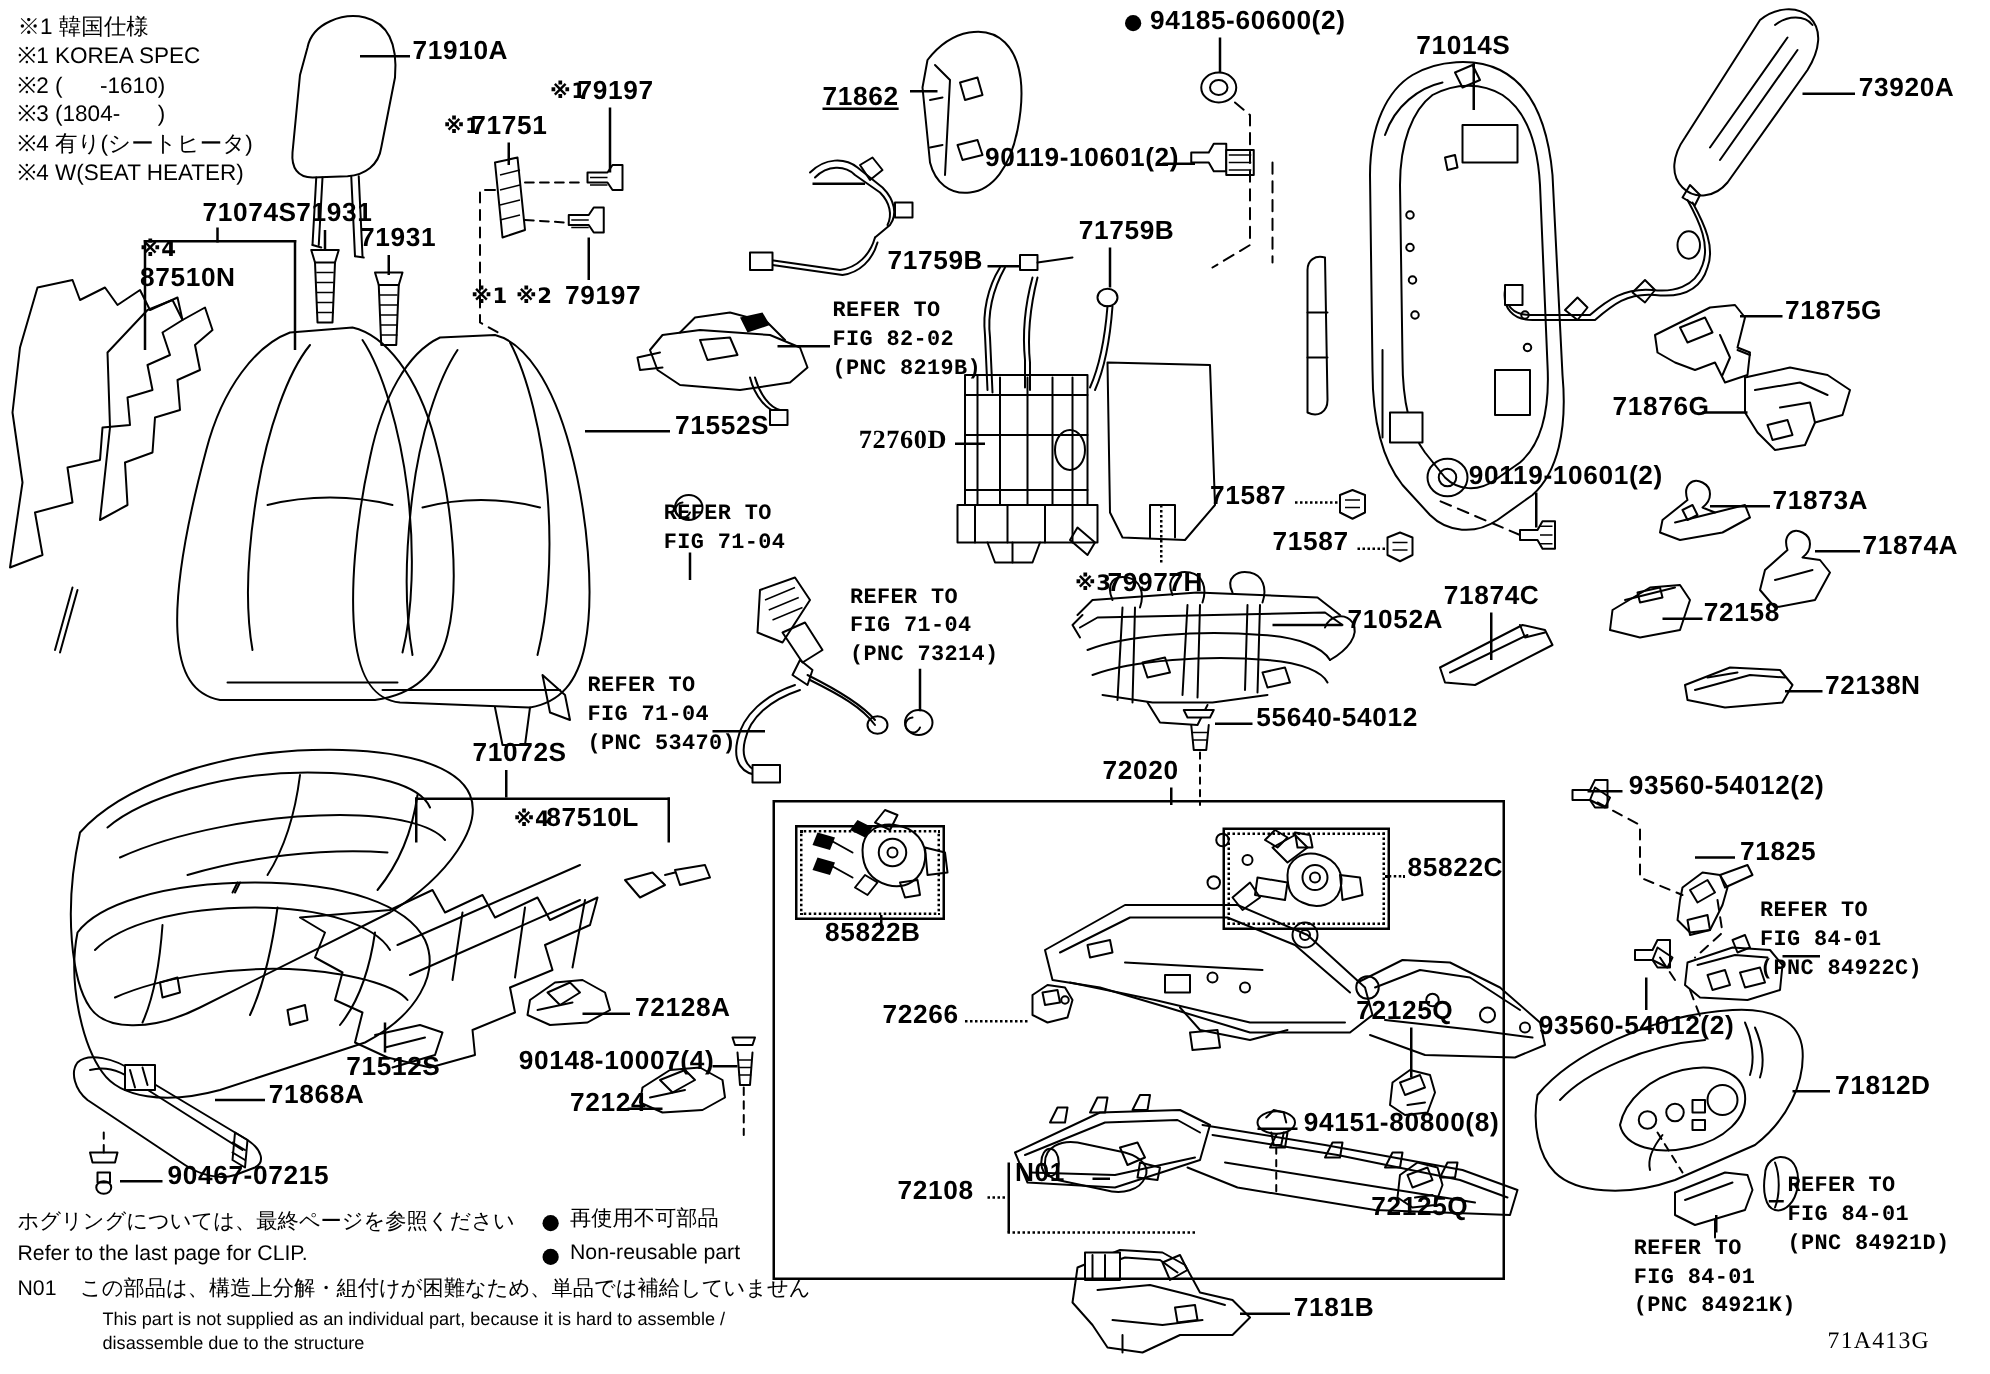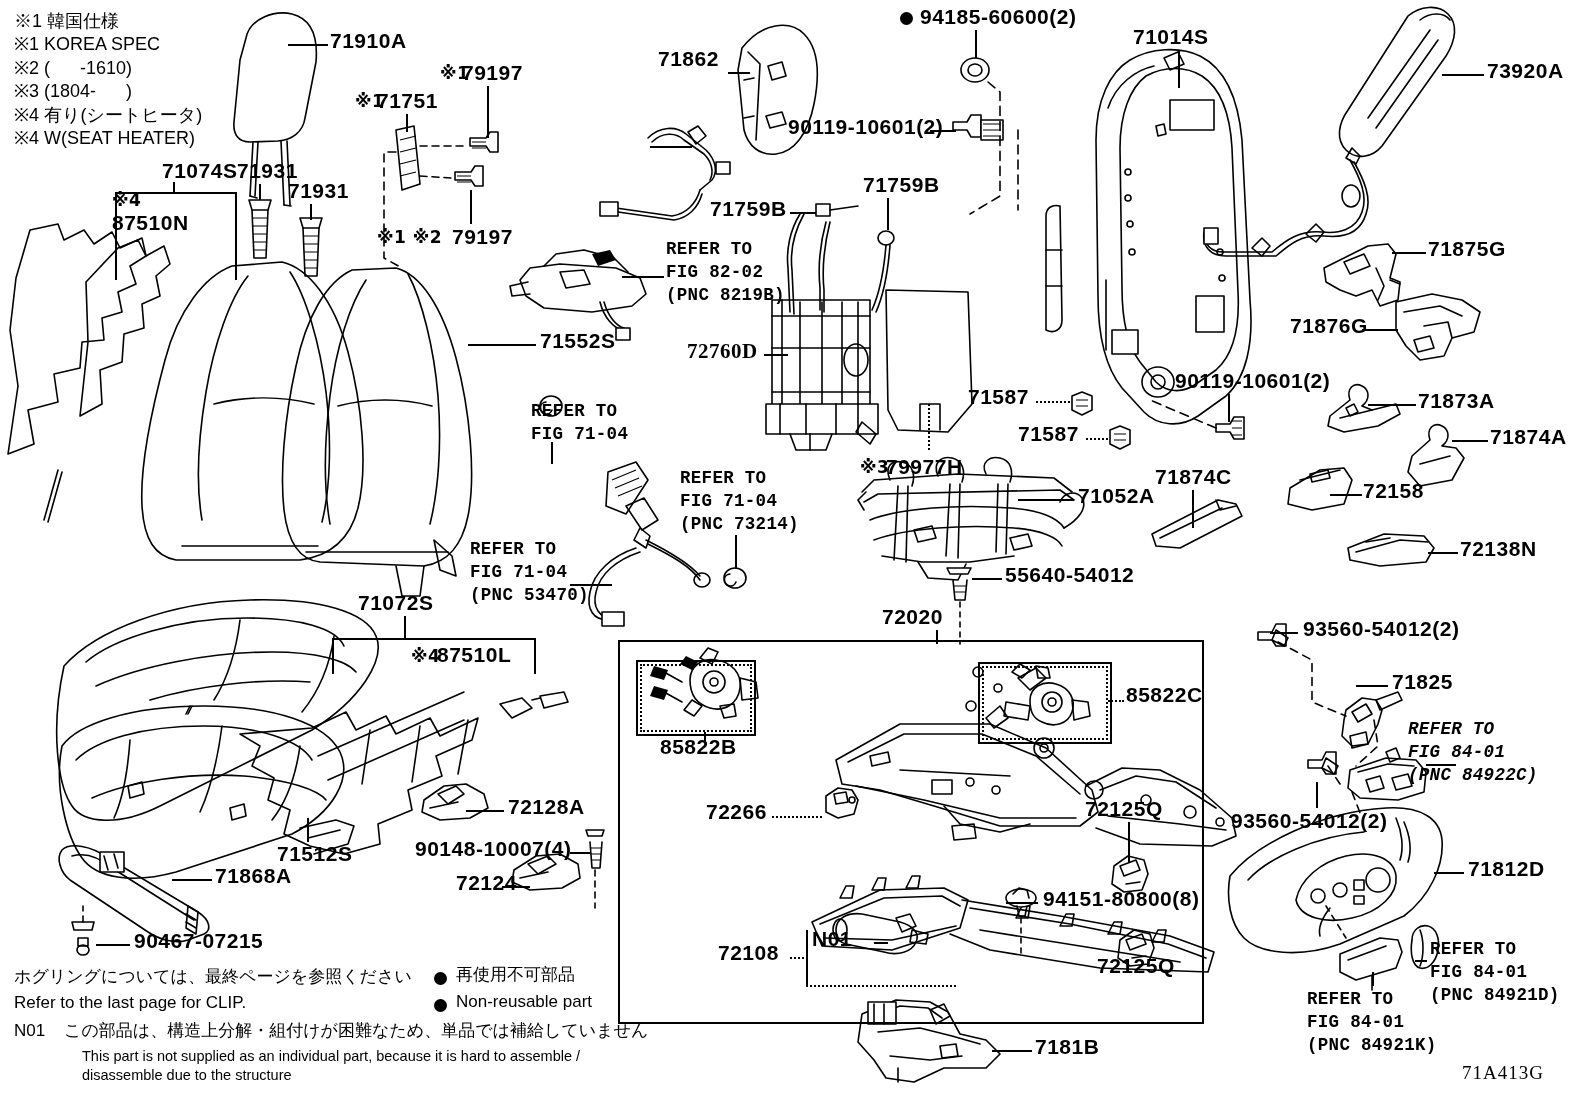--- a/index.html
+++ b/index.html
@@ -652,21 +652,21 @@
   <div class="lbl" style="left:462px;top:62px;">79197</div>
   <div class="ln v" style="left:487px;top:86px;height:52px;"></div>
 
   <div class="lbl star xs" style="left:377px;top:229px;">※1 ※2</div>
   <div class="lbl" style="left:452px;top:226px;">79197</div>
   <div class="ln v" style="left:470px;top:190px;height:34px;"></div>
 
   <div class="lbl" style="left:540px;top:330px;">71552S</div>
   <div class="ln h" style="left:468px;top:344px;width:68px;"></div>
 
-  <div class="lbl" style="left:658px;top:48px;">71862</div>
+  <div class="lbl" style="left:658px;top:67px;text-decoration:underline;">71862</div>
   <div class="ln h" style="left:728px;top:72px;width:22px;"></div>
 
   <div class="bullet" style="left:900px;top:12px;"></div>
   <div class="lbl" style="left:920px;top:6px;">94185-60600(2)</div>
   <div class="ln v" style="left:975px;top:30px;height:28px;"></div>
 
   <div class="lbl" style="left:788px;top:116px;">90119-10601(2)</div>
   <div class="ln h" style="left:930px;top:130px;width:26px;"></div>
 
   <div class="lbl" style="left:1133px;top:26px;">71014S</div>
@@ -712,21 +712,21 @@
 
   <div class="lbl" style="left:1490px;top:426px;">71874A</div>
   <div class="ln h" style="left:1452px;top:440px;width:36px;"></div>
 
   <div class="lbl" style="left:1363px;top:480px;">72158</div>
   <div class="ln h" style="left:1330px;top:494px;width:32px;"></div>
 
   <div class="lbl" style="left:1460px;top:538px;">72138N</div>
   <div class="ln h" style="left:1428px;top:552px;width:30px;"></div>
 
-  <div class="lbl" style="left:358px;top:592px;">71072S</div>
+  <div class="lbl" style="left:378px;top:592px;">71072S</div>
   <div class="bracket-t" style="left:332px;top:638px;width:200px;height:34px;"></div>
   <div class="ln v" style="left:404px;top:616px;height:22px;"></div>
 
   <div class="lbl star xs" style="left:411px;top:648px;">※4</div>
   <div class="lbl" style="left:437px;top:644px;">87510L</div>
 
   <div class="lbl" style="left:277px;top:843px;">71512S</div>
   <div class="ln v" style="left:307px;top:818px;height:24px;"></div>
 
   <div class="lbl" style="left:215px;top:865px;">71868A</div>
@@ -811,21 +811,21 @@
   <div class="refer" style="left:680px;top:467px;"><span>REFER TO</span>
 <span>FIG 71-04</span>
 <span>(PNC 73214)</span></div>
   <div class="ln v" style="left:735px;top:535px;height:34px;"></div>
 
   <div class="refer" style="left:470px;top:538px;"><span>REFER TO</span>
 <span>FIG 71-04</span>
 <span>(PNC 53470)</span></div>
   <div class="ln h" style="left:570px;top:584px;width:42px;"></div>
 
-  <div class="refer" style="left:1408px;top:718px;font-style:italic;"><span>REFER TO</span>
+  <div class="refer" style="left:1408px;top:718px;"><span>REFER TO</span>
 <span>FIG 84-01</span>
 <span>(PNC 84922C)</span></div>
   <div class="ln h" style="left:1426px;top:764px;width:30px;"></div>
 
   <div class="refer" style="left:1430px;top:938px;"><span>REFER TO</span>
 <span>FIG 84-01</span>
 <span>(PNC 84921D)</span></div>
   <div class="ln h" style="left:1440px;top:960px;width:0px;"></div>
   <div class="ln h" style="left:1442px;top:960px;width:0px;"></div>
   <div class="ln h" style="left:1440px;top:960px;width:0;"></div>

